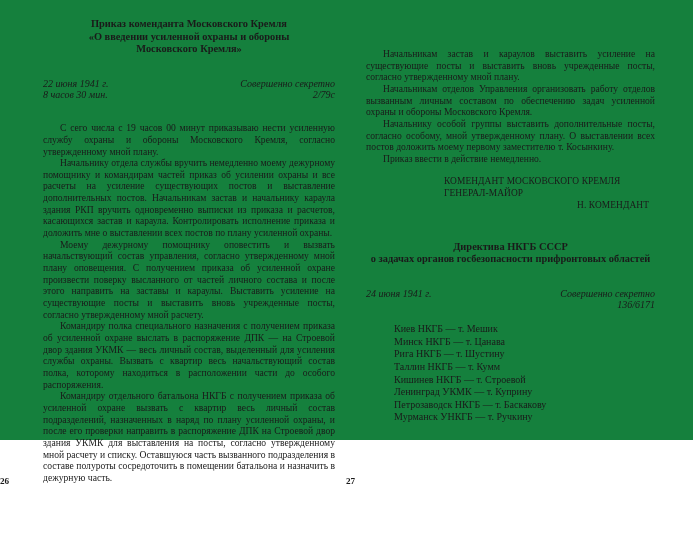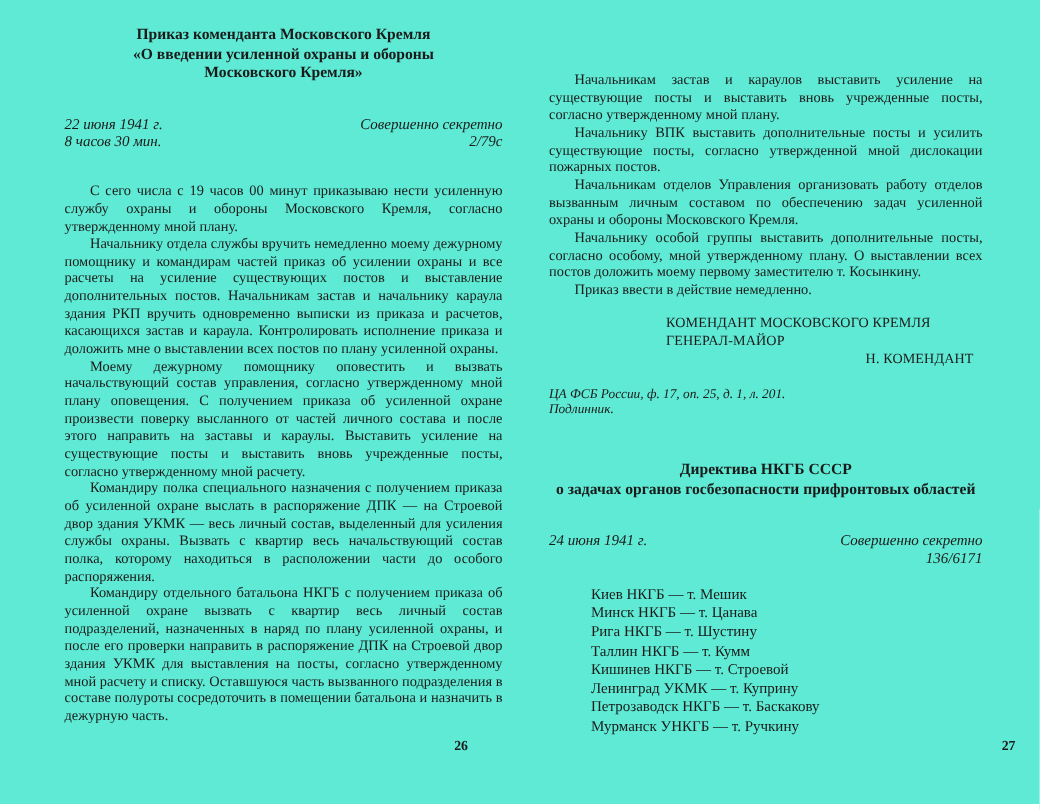--- a/index.html
+++ b/index.html
@@ -11,22 +11,22 @@
   body {
     width: 693px;
     height: 540px;
     overflow: hidden;
     font-family: "Liberation Serif", "DejaVu Serif", serif;
     color: #1a1a1a;
   }
   .spread {
     position: relative;
     width: 693px;
-    height: 536px;
-    background: #5eead4;
+    height: 440px;
+    background: #15803d;
     display: flex;
     box-sizing: border-box;
   }
   .page {
     position: relative;
     box-sizing: border-box;
     height: 540px;
     padding-top: 18px;
   }
   .page-left {
@@ -92,24 +92,24 @@
     padding: 0;
     list-style: none;
     font-size: 10px;
     line-height: 12.6px;
     padding-left: 28px;
   }
   .list li { white-space: nowrap; }
 
   .folio {
     position: absolute;
-    bottom: 38px;
+    bottom: 54px;
     left: 0;
     right: 0;
-    text-align: right;
+    text-align: left;
     font-size: 9.2px;
     font-weight: bold;
   }
   .page-left .folio { padding-right: 34px; }
   .page-right .folio { padding-right: 16px; }
   .gap-md { height: 13px; }
   .gap-lg { height: 22px; }
   .gap-xl { height: 30px; }
 </style>
 </head>
@@ -147,35 +147,30 @@
     <p class="body">Командиру отдельного батальона НКГБ с получением приказа об усиленной охране вызвать с квартир весь личный состав подразделений, назначенных в наряд по плану усиленной охраны, и после его проверки направить в распоряжение ДПК на Строевой двор здания УКМК для выставления на посты, согласно утвержденному мной расчету и списку. Оставшуюся часть вызванного подразделения в составе полуроты сосредоточить в помещении батальона и назначить в дежурную часть.</p>
 
     <div class="folio">26</div>
   </div>
 
   <div class="page page-right">
 
     <div class="gap-xl"></div>
 
     <p class="body">Начальникам застав и караулов выставить усиление на существующие посты и выставить вновь учрежденные посты, согласно утвержденному мной плану.</p>
-    <p class="body">Начальнику ВПК выставить дополнительные посты и усилить существующие посты, согласно утвержденной мной дислокации пожарных постов.</p>
     <p class="body">Начальникам отделов Управления организовать работу отделов вызванным личным составом по обеспечению задач усиленной охраны и обороны Московского Кремля.</p>
     <p class="body">Начальнику особой группы выставить дополнительные посты, согласно особому, мной утвержденному плану. О выставлении всех постов доложить моему первому заместителю т. Косынкину.</p>
     <p class="body">Приказ ввести в действие немедленно.</p>
 
     <div class="sign-block">
       <span class="sign-line">КОМЕНДАНТ МОСКОВСКОГО КРЕМЛЯ</span>
       <span class="sign-line">ГЕНЕРАЛ-МАЙОР</span>
       <span class="sign-name">Н. КОМЕНДАНТ</span>
     </div>
 
-    <div class="archive-ref">
-      <span class="aline">ЦА ФСБ России, ф. 17, оп. 25, д. 1, л. 201.</span>
-      <span class="aline">Подлинник.</span>
-    </div>
 
     <div class="gap-xl"></div>
 
     <div class="doc-title">
       <span class="tline">Директива НКГБ СССР</span>
       <span class="tline">о задачах органов госбезопасности прифронтовых областей</span>
     </div>
 
     <div class="gap-lg"></div>
 

